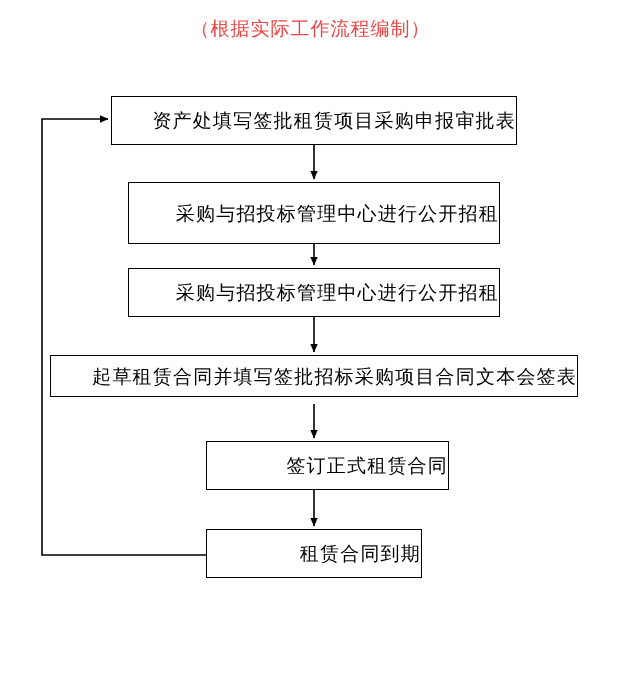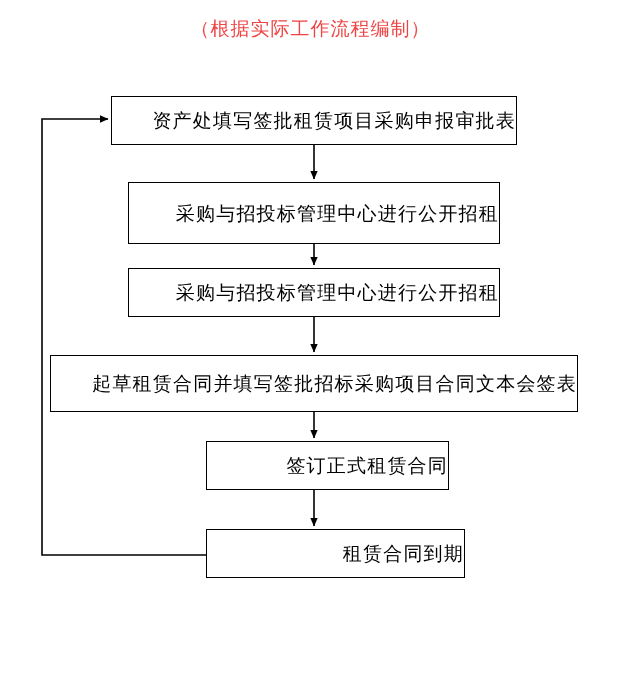--- a/index.html
+++ b/index.html
@@ -86,25 +86,25 @@
   </div>
 
   <div class="flow-box" style="left:128px; top:182px; width:372px; height:62px;">
     <span class="box-label">采购与招投标管理中心进行公开招租</span>
   </div>
 
   <div class="flow-box" style="left:128px; top:268px; width:372px; height:49px;">
     <span class="box-label">采购与招投标管理中心进行公开招租</span>
   </div>
 
-  <div class="flow-box" style="left:50px; top:355px; width:528px; height:57px;">
+  <div class="flow-box" style="left:50px; top:355px; width:528px; height:42px;">
     <span class="box-label">起草租赁合同并填写签批招标采购项目合同文本会签表</span>
   </div>
 
   <div class="flow-box" style="left:206px; top:441px; width:243px; height:49px;">
     <span class="box-label">签订正式租赁合同</span>
   </div>
 
-  <div class="flow-box" style="left:206px; top:529px; width:259px; height:49px;">
+  <div class="flow-box" style="left:206px; top:529px; width:216px; height:49px;">
     <span class="box-label">租赁合同到期</span>
   </div>
 
 </div>
 
 </body></html>

